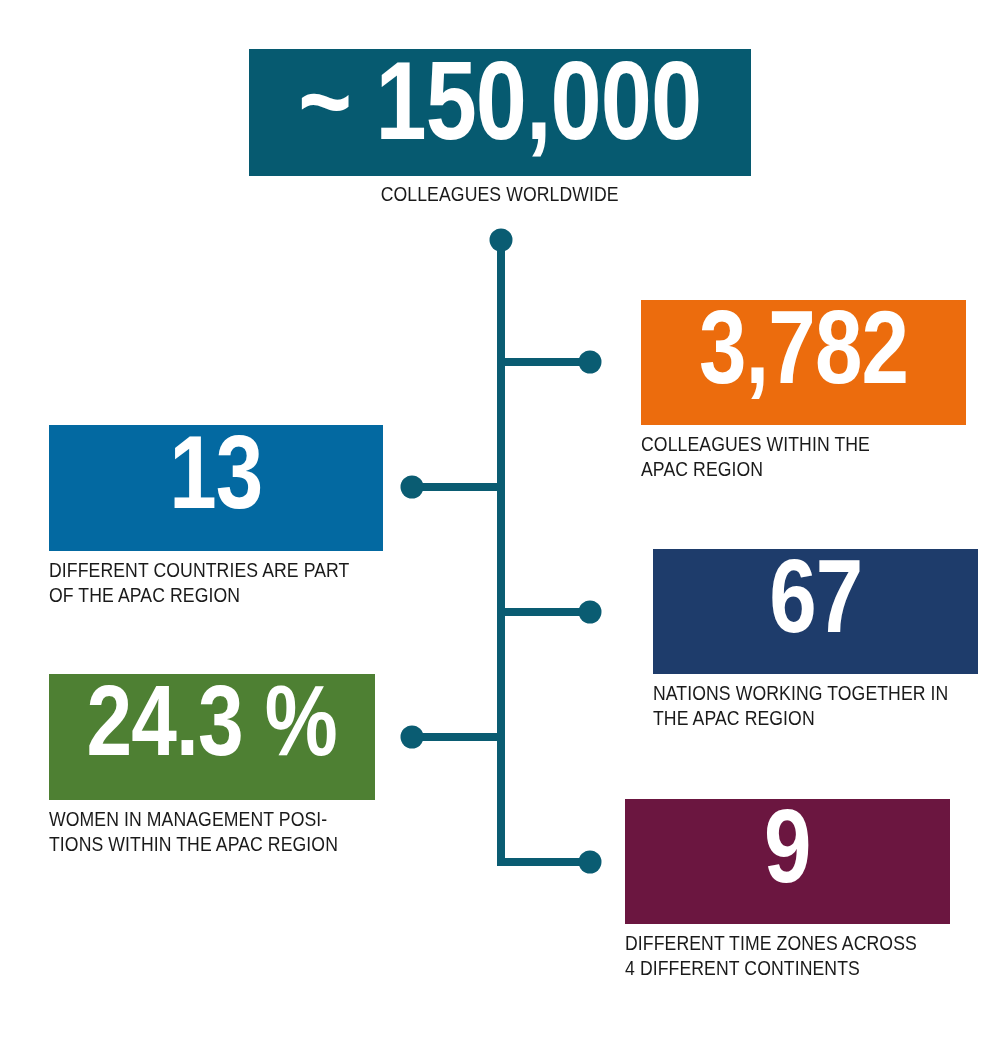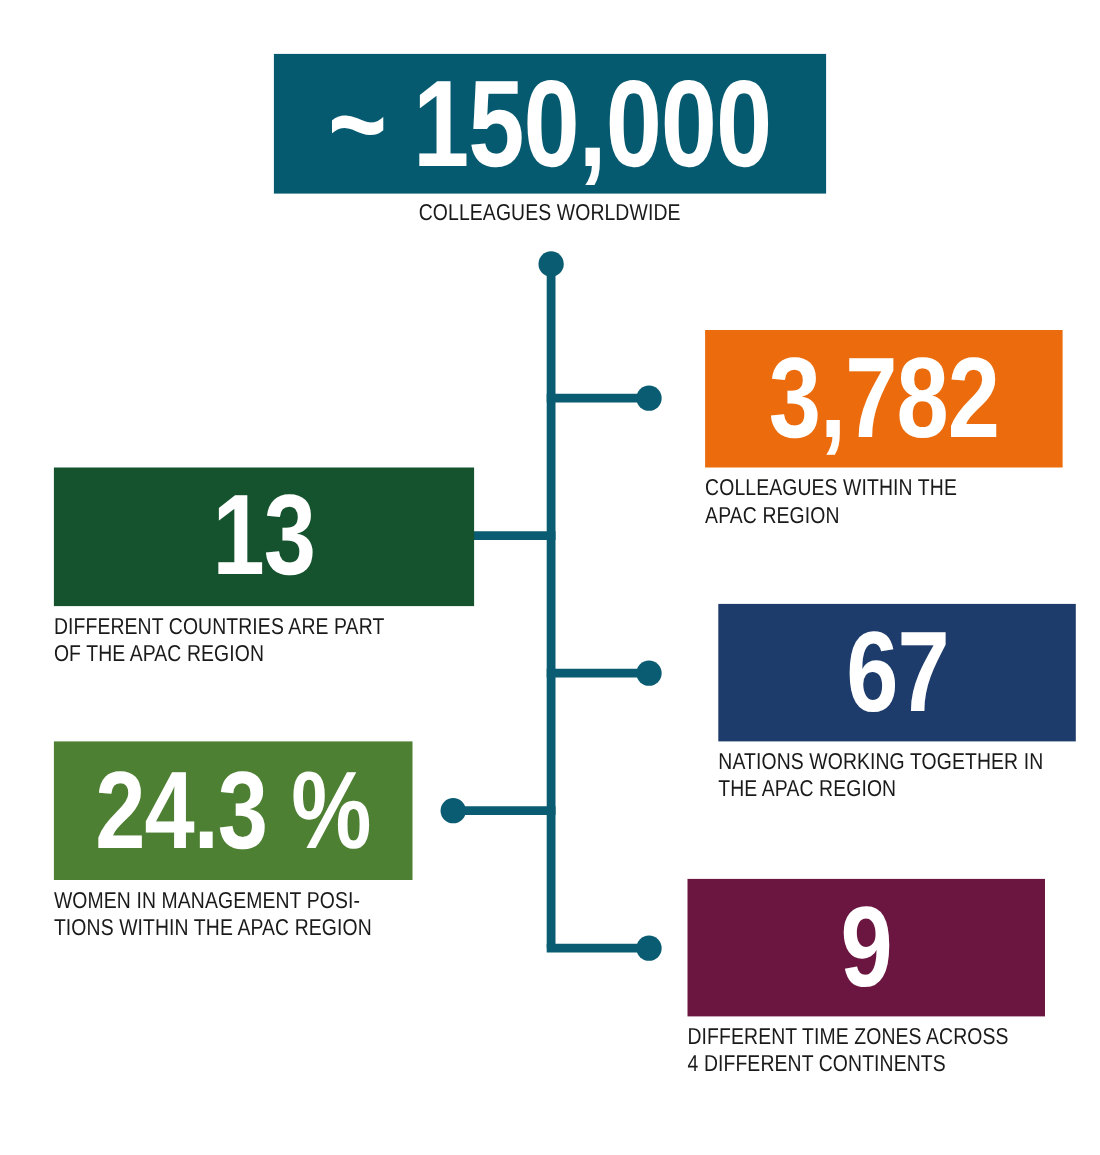--- a/index.html
+++ b/index.html
@@ -30,21 +30,21 @@
     height: 1050px;
     pointer-events: none;
   }
 
   
   .stat-block {
     position: absolute;
   }
   .stat-box {
     display: flex;
-    align-items: center;
+    align-items: flex-start;
     box-sizing: border-box;
     overflow: hidden;
   }
   .stat-value {
     color: #ffffff;
     font-family: "Liberation Sans Narrow", "Liberation Sans", sans-serif;
     font-weight: 700;
     line-height: 0.92;
     letter-spacing: -0.01em;
     transform: scaleX(0.82);
@@ -104,22 +104,22 @@
   #block-timezones .stat-box {
     width: 325px; height: 125px;
     background: #6B1640;
     justify-content: center;
   }
   #block-timezones .stat-value { font-size: 104px; }
 
   
   #block-countries { left: 49px; top: 425px; width: 326px; }
   #block-countries .stat-box {
-    width: 382px; height: 126px;
-    background: #14532d;
+    width: 334px; height: 126px;
+    background: #0369a1;
     justify-content: center;
   }
   #block-countries .stat-value { font-size: 104px; }
 
   #block-women { left: 49px; top: 674px; width: 326px; }
   #block-women .stat-box {
     width: 326px; height: 126px;
     background: #4E8033;
     justify-content: center;
   }

